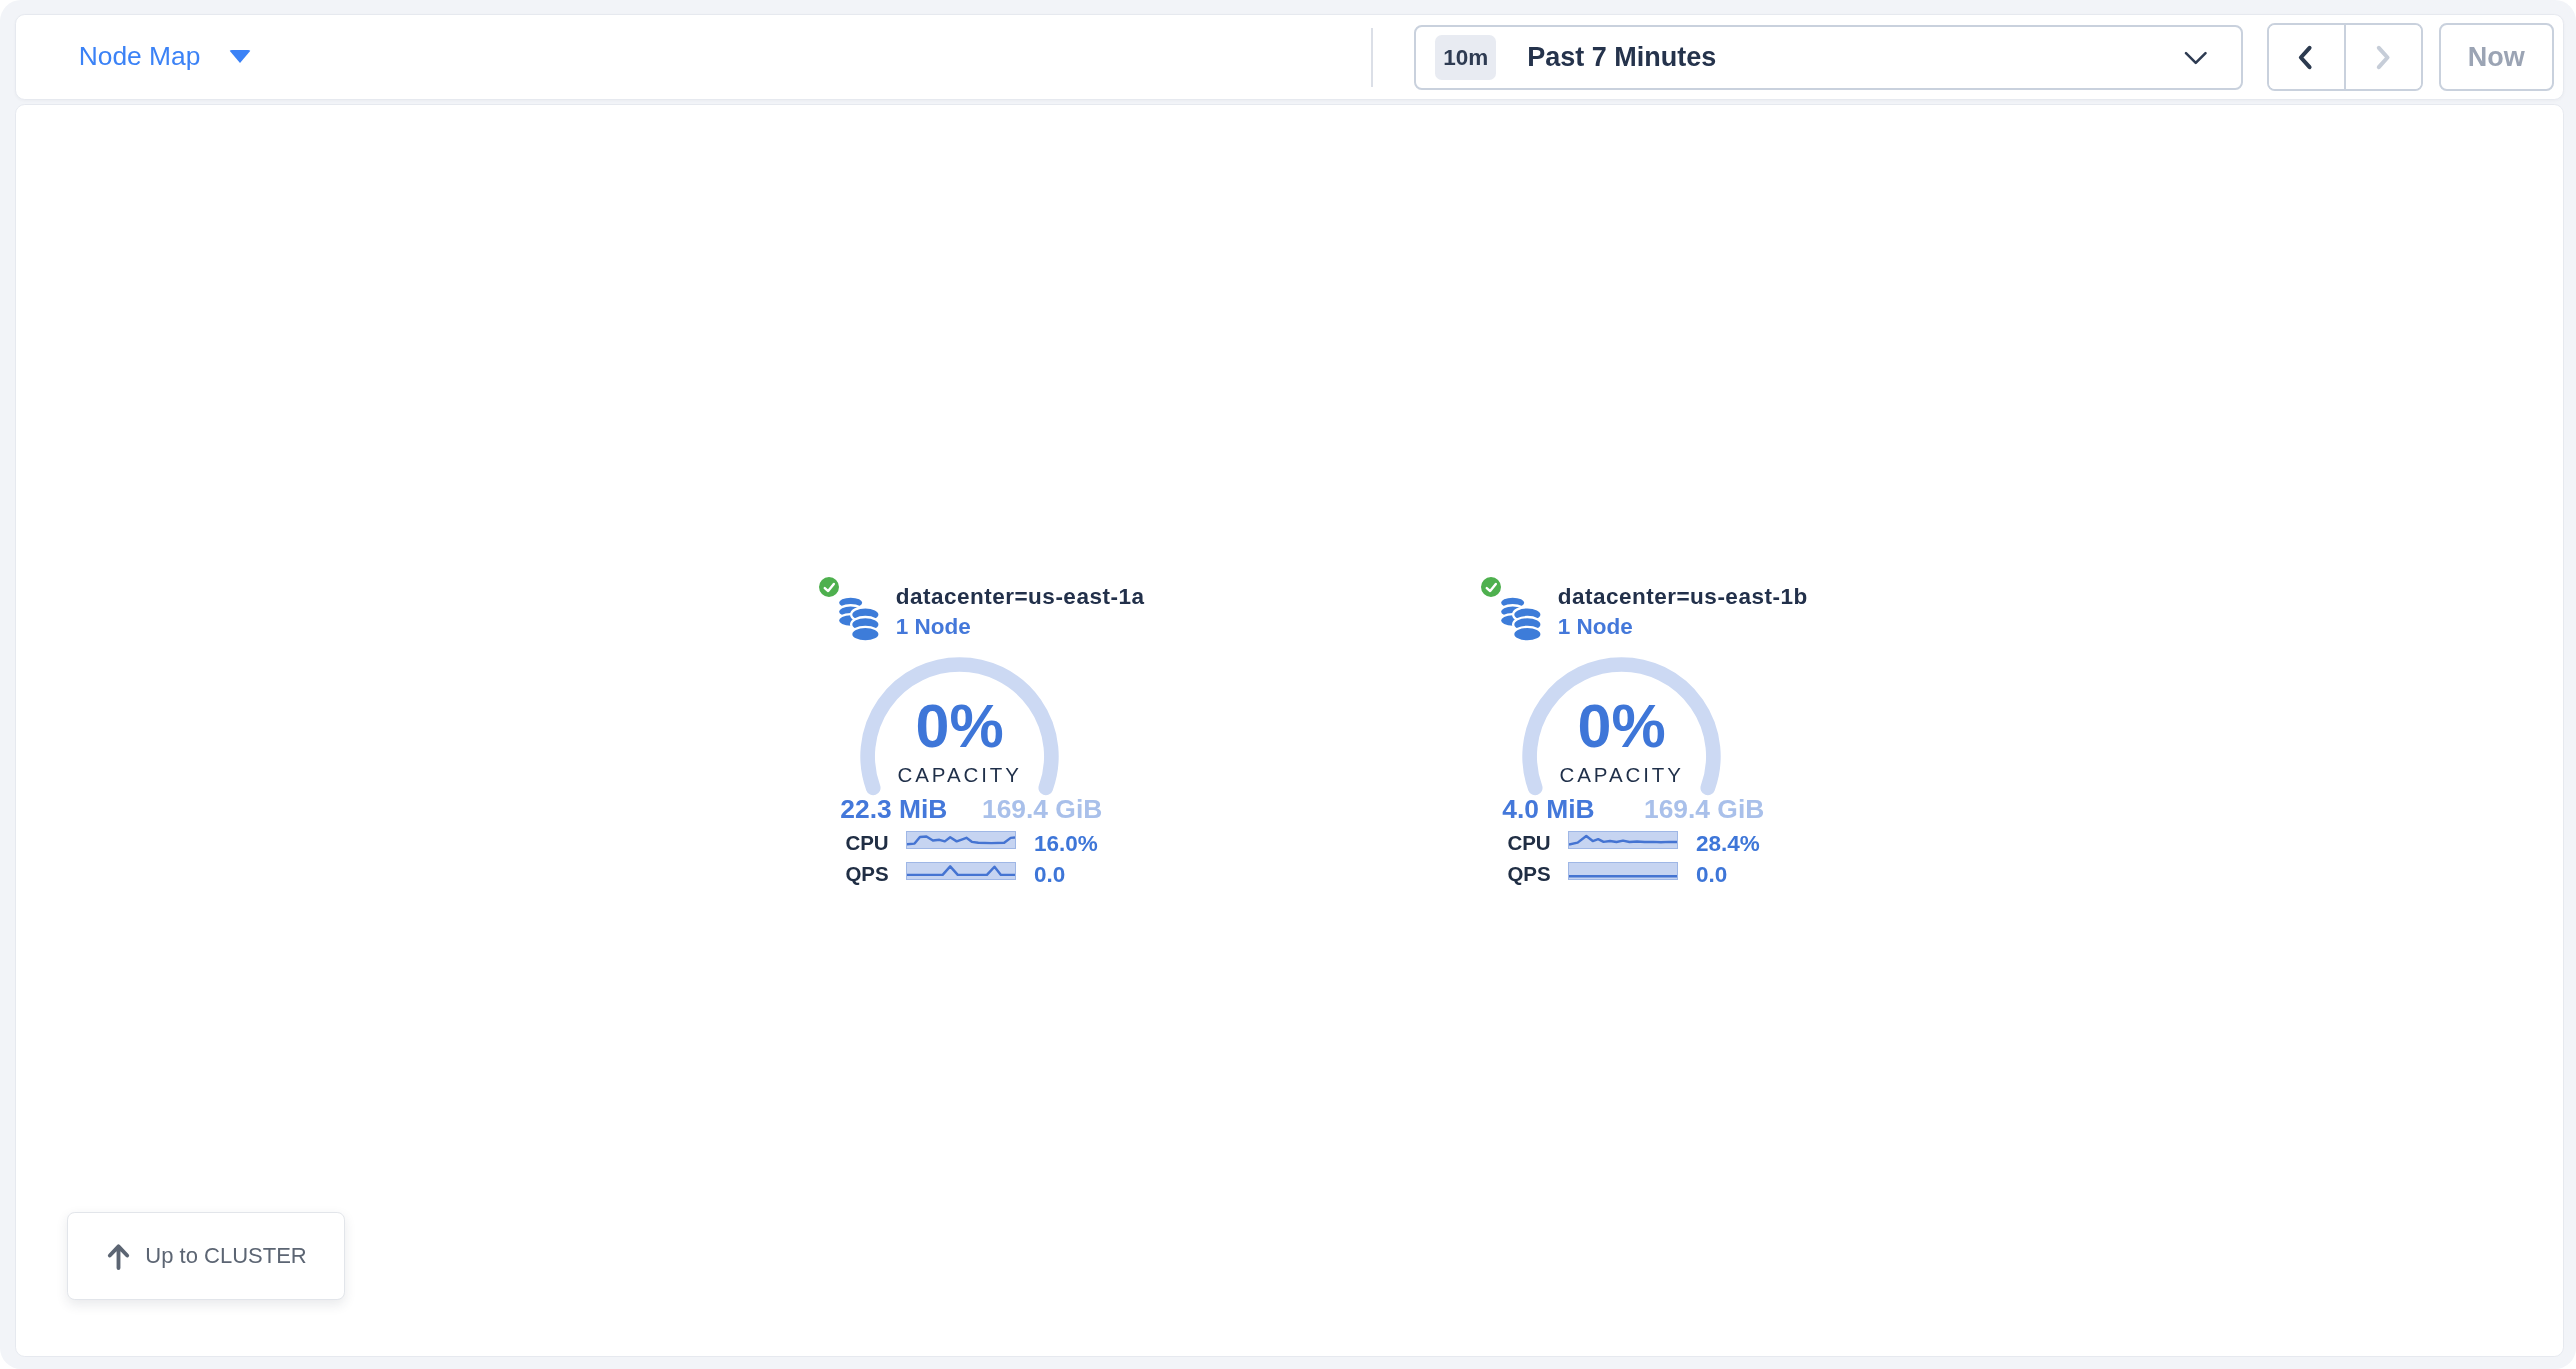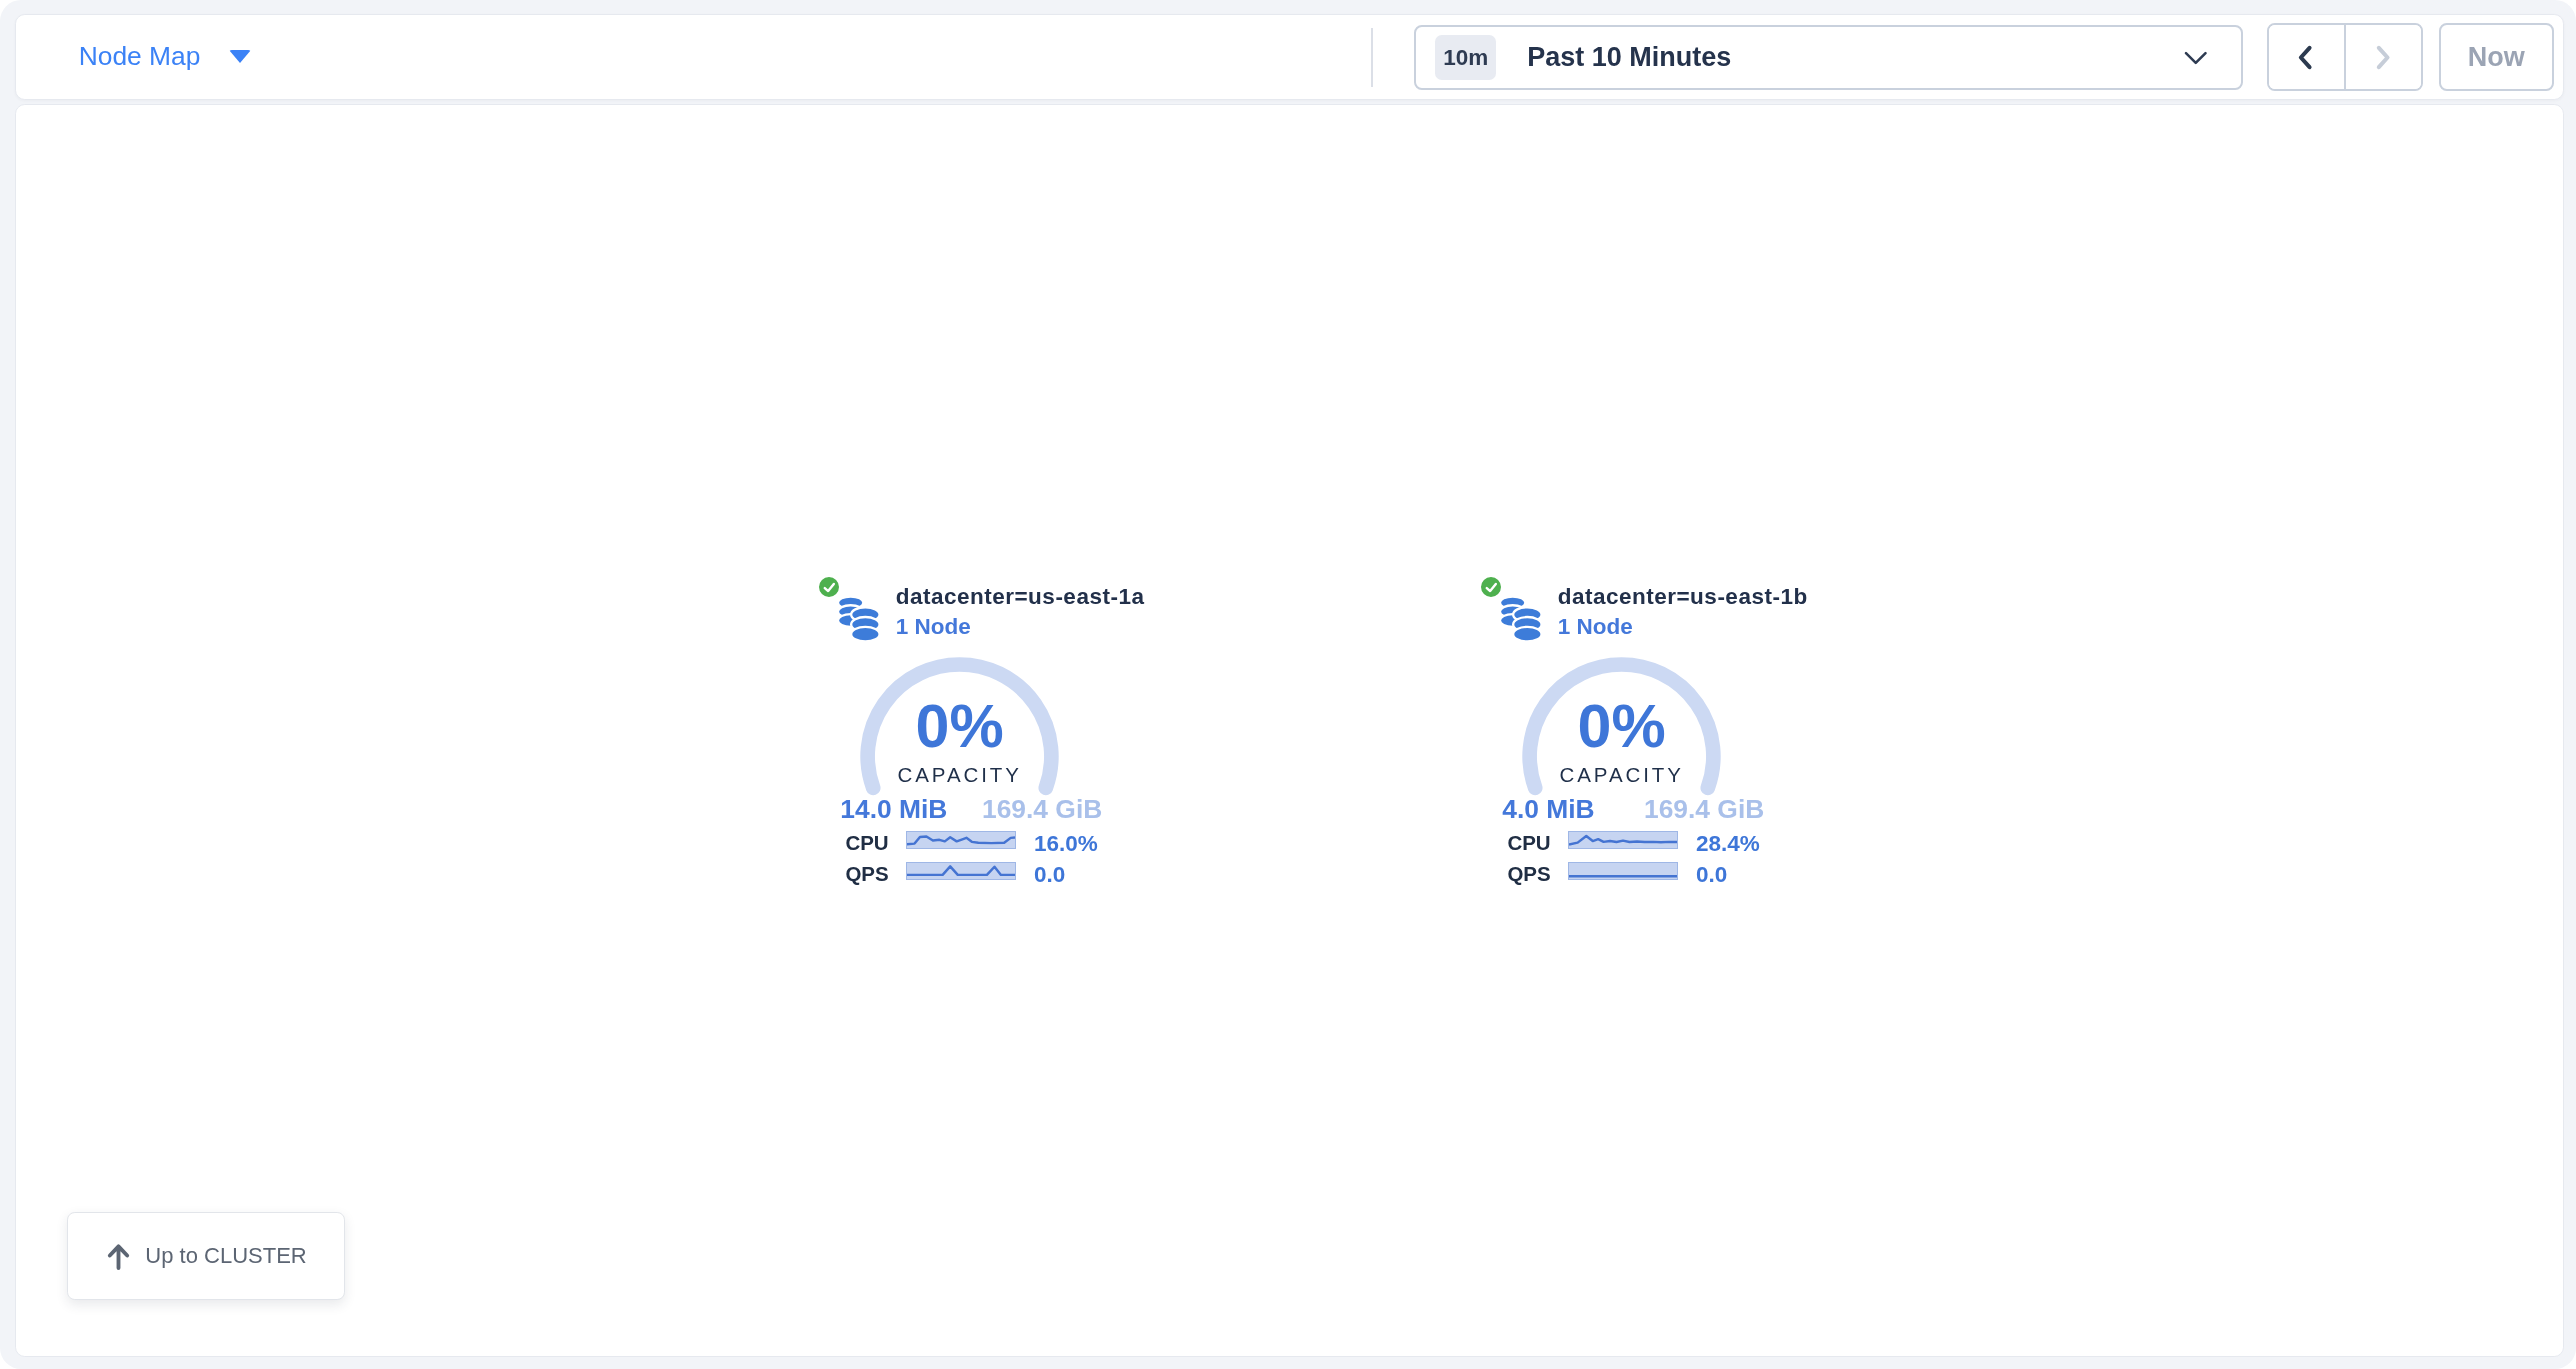--- a/index.html
+++ b/index.html
@@ -93,21 +93,21 @@
     <div class="view-selector">
       <span class="vs-label">Node Map</span>
       <span class="caret"></span>
     </div>
 
 
     <div class="tb-divider"></div>
 
     <div class="time-dropdown">
       <span class="badge">10m</span>
-      <span class="tw-label">Past 10 Minutes</span>
+      <span class="tw-label">Past 7 Minutes</span>
       <svg class="tw-chevron" width="23.5" height="13.7" viewBox="0 0 24 14">
         <polyline points="2,2 12,12 22,2" fill="none" stroke="currentColor" stroke-width="2.6" stroke-linecap="round" stroke-linejoin="round"></polyline>
       </svg>
     </div>
 
     <div class="nav-group">
       <button class="nav-btn prev">
         <svg width="25.4" height="29" viewBox="0 0 26 30">
           <polyline points="17,5 8,15 17,25" fill="none" stroke="currentColor" stroke-width="4.2" stroke-linecap="round" stroke-linejoin="round"></polyline>
         </svg>
@@ -141,21 +141,21 @@
         </g>
       </svg>
       <div class="loc-title">datacenter=us-east-1a</div>
       <div class="loc-nodes">1 Node</div>
       <svg class="gauge" width="215" height="215" viewBox="-110 -110 220 220">
         <path d="M -88.3 32.1 A 94 94 0 1 1 88.3 32.1" fill="none" stroke="#ccd9f3" stroke-width="15" stroke-linecap="round"></path>
       </svg>
       <div class="pct">0%</div>
       <div class="cap-label">CAPACITY</div>
       <div class="cap-values">
-        <span class="cap-used">14.0 MiB</span>
+        <span class="cap-used">22.3 MiB</span>
         <span class="cap-total">169.4 GiB</span>
       </div>
       <div class="metric-row r0">
         <span class="m-label">CPU</span>
         <span class="sparkbox">
             <svg viewBox="0 0 110 16" preserveAspectRatio="none">
               <polyline points="0.0,12.5 7.7,11.9 13.2,5.1 19.8,4.6 26.4,8.8 33.0,8.0 38.5,9.6 44.0,5.4 50.6,9.6 55.0,8.0 60.5,6.0 66.0,10.1 72.6,11.1 85.8,11.4 99.0,11.1 105.6,6.0 110.0,5.7" fill="none" stroke="var(--spark-line)" stroke-width="2.5" stroke-linejoin="round"></polyline>
             </svg>
           </span>
         <span class="m-value">16.0%</span>

